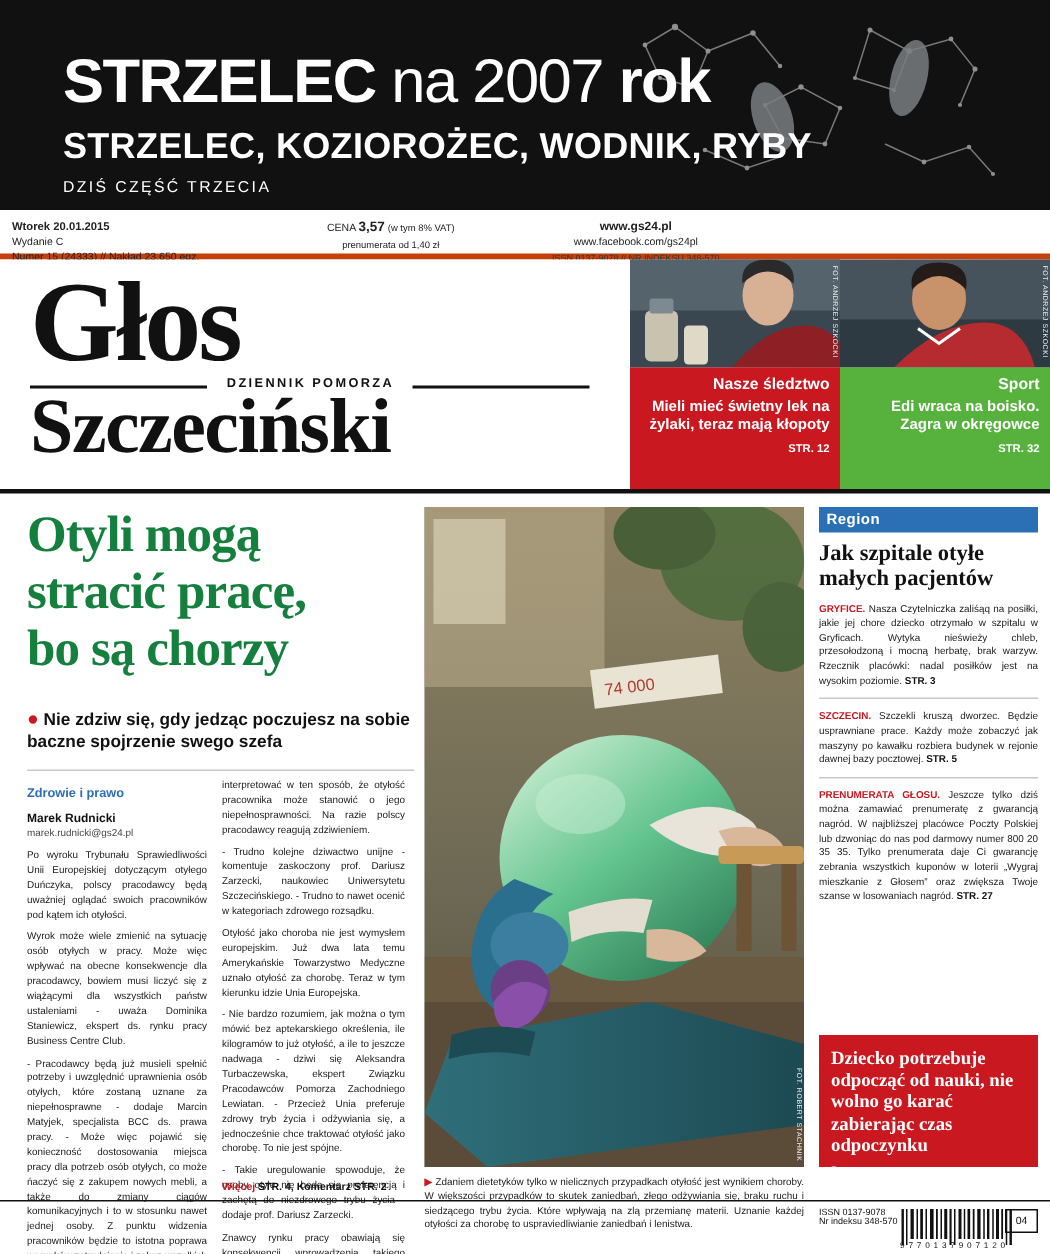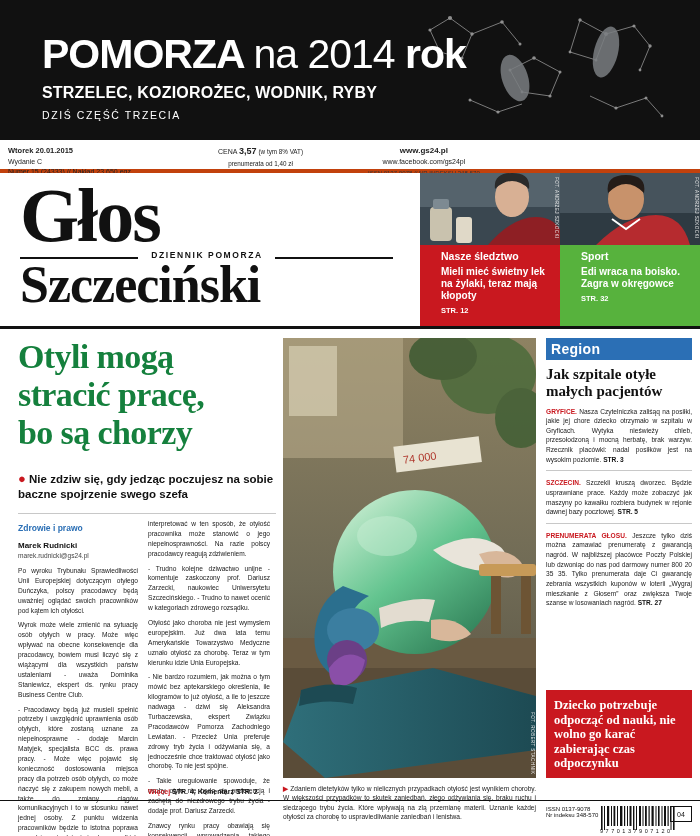--- a/index.html
+++ b/index.html
@@ -22,22 +22,23 @@
     position: absolute; right: 0; top: 0; width: 290px; height: 140px;
     opacity: .55;
   }
   .promo-inner { position: absolute; left: 42px; top: 34px; }
   .promo-title {
     font-size: 41px; font-weight: bold; letter-spacing: -1px; line-height: 1;
     white-space: nowrap;
   }
   .promo-title .thin { font-weight: normal; }
   .promo-sub {
-    font-size: 16px; font-weight: bold; margin-top: 9px; letter-spacing: .2px;
+    font-size: 24px; font-weight: bold; margin-top: 9px; letter-spacing: .2px;
     white-space: nowrap;
+    text-align: right;
   }
   .promo-sub2 {
     font-size: 10.5px; margin-top: 7px; letter-spacing: 1.6px;
   }
 
   
   .infostrip {
     position: absolute; left: 0; top: 140px; width: 700px; height: 33px;
     border-bottom: 4px solid #c2410c; font-size: 7px; color:#222;
   }
@@ -82,21 +83,21 @@
   
   .teaser-photo {
     position: absolute; top: 173px; overflow: hidden;
   }
   .tp1 { left: 420px; width: 140px; height: 72px; background: linear-gradient(160deg,#6d7f8a,#2e3a44 60%,#18202a); }
   .tp2 { left: 560px; width: 140px; height: 72px; background: linear-gradient(160deg,#8fa0ad,#3c4a55 55%,#1c242c); }
   .tp-credit {
     position: absolute; right: 1px; top: 4px; font-size: 4.6px; color: #eee;
     writing-mode: vertical-rl; letter-spacing: .4px;
   }
-  .teaser-box { position: absolute; top: 245px; height: 81px; padding: 6px 7px 0 21px; }
+  .teaser-box { position: absolute; top: 245px; height: 81px; padding: 6px 7px 0 7px; text-align: right; }
   .tb1 { left: 420px; width: 140px; background: #c9181f; color: #fff; }
   .tb2 { left: 560px; width: 140px; background: #57b23d; color: #fff; }
   .tb-kicker { font-size: 10.5px; font-weight: bold; line-height: 1.1; }
   .tb-text { font-size: 10px; line-height: 1.22; margin-top: 3px; font-weight: bold;}
   .tb-str { font-size: 7.5px; font-weight: bold; margin-top: 4px; }
 
   
   .mainrule { position: absolute; left:0; top: 326px; width: 700px; height: 3px; background:#111; }
 
   
@@ -143,21 +144,21 @@
   }
   .caption {
     position: absolute; left: 283px; top: 784px; width: 253px;
     font-size: 6.6px; line-height: 1.42; text-align: justify; color:#1a1a1a;
   }
   .caption .arrow { color: #c9181f; font-weight: bold; }
 
   
   .rail { position: absolute; left: 546px; top: 338px; width: 146px; }
   .rail-head {
-    background: #2b6fb5; color: #fff; font-size: 14px; font-weight: bold;
+    background: #2b6fb5; color: #fff; font-size: 10px; font-weight: bold;
     padding: 3px 5px; letter-spacing: .3px;
   }
   .rail-title {
     font-family: "Liberation Serif", serif; font-weight: bold;
     font-size: 15px; line-height: 1.12; color:#111; margin-top: 6px;
   }
   .rail-item { font-size: 6.6px; line-height: 1.46; margin-top: 7px; text-align: justify; color:#1a1a1a; }
   .rail-item .tag { color: #c9181f; font-weight: bold; }
   .rail-item .str { font-weight: bold; color:#111; }
   .rail-rule { height:1px; background:#c8c8c8; margin-top:6px; }
@@ -222,22 +223,22 @@
         <circle cx="236" cy="98" r="1.5"></circle>
           <circle cx="252" cy="116" r="1.4"></circle>
       </g>
       <g fill="#cfd6dc" opacity="0.85">
         <ellipse cx="105" cy="78" rx="13" ry="24" transform="rotate(-18 105 78)"></ellipse>
         <ellipse cx="196" cy="52" rx="12" ry="26" transform="rotate(14 196 52)"></ellipse>
       </g>
     </svg>
     <div class="promo-inner">
       <div class="promo-title">
-        <span>POMORZA</span>
-        <span class="thin">na 2014</span>
+        <span>STRZELEC</span>
+        <span class="thin">na 2007</span>
         <span>rok</span>
       </div>
       <div class="promo-sub">STRZELEC, KOZIOROŻEC, WODNIK, RYBY</div>
       <div class="promo-sub2">DZIŚ CZĘŚĆ TRZECIA</div>
     </div>
   </div>
 
   <div class="infostrip">
     <div class="col c1">
       <div class="b">Wtorek 20.01.2015</div>

